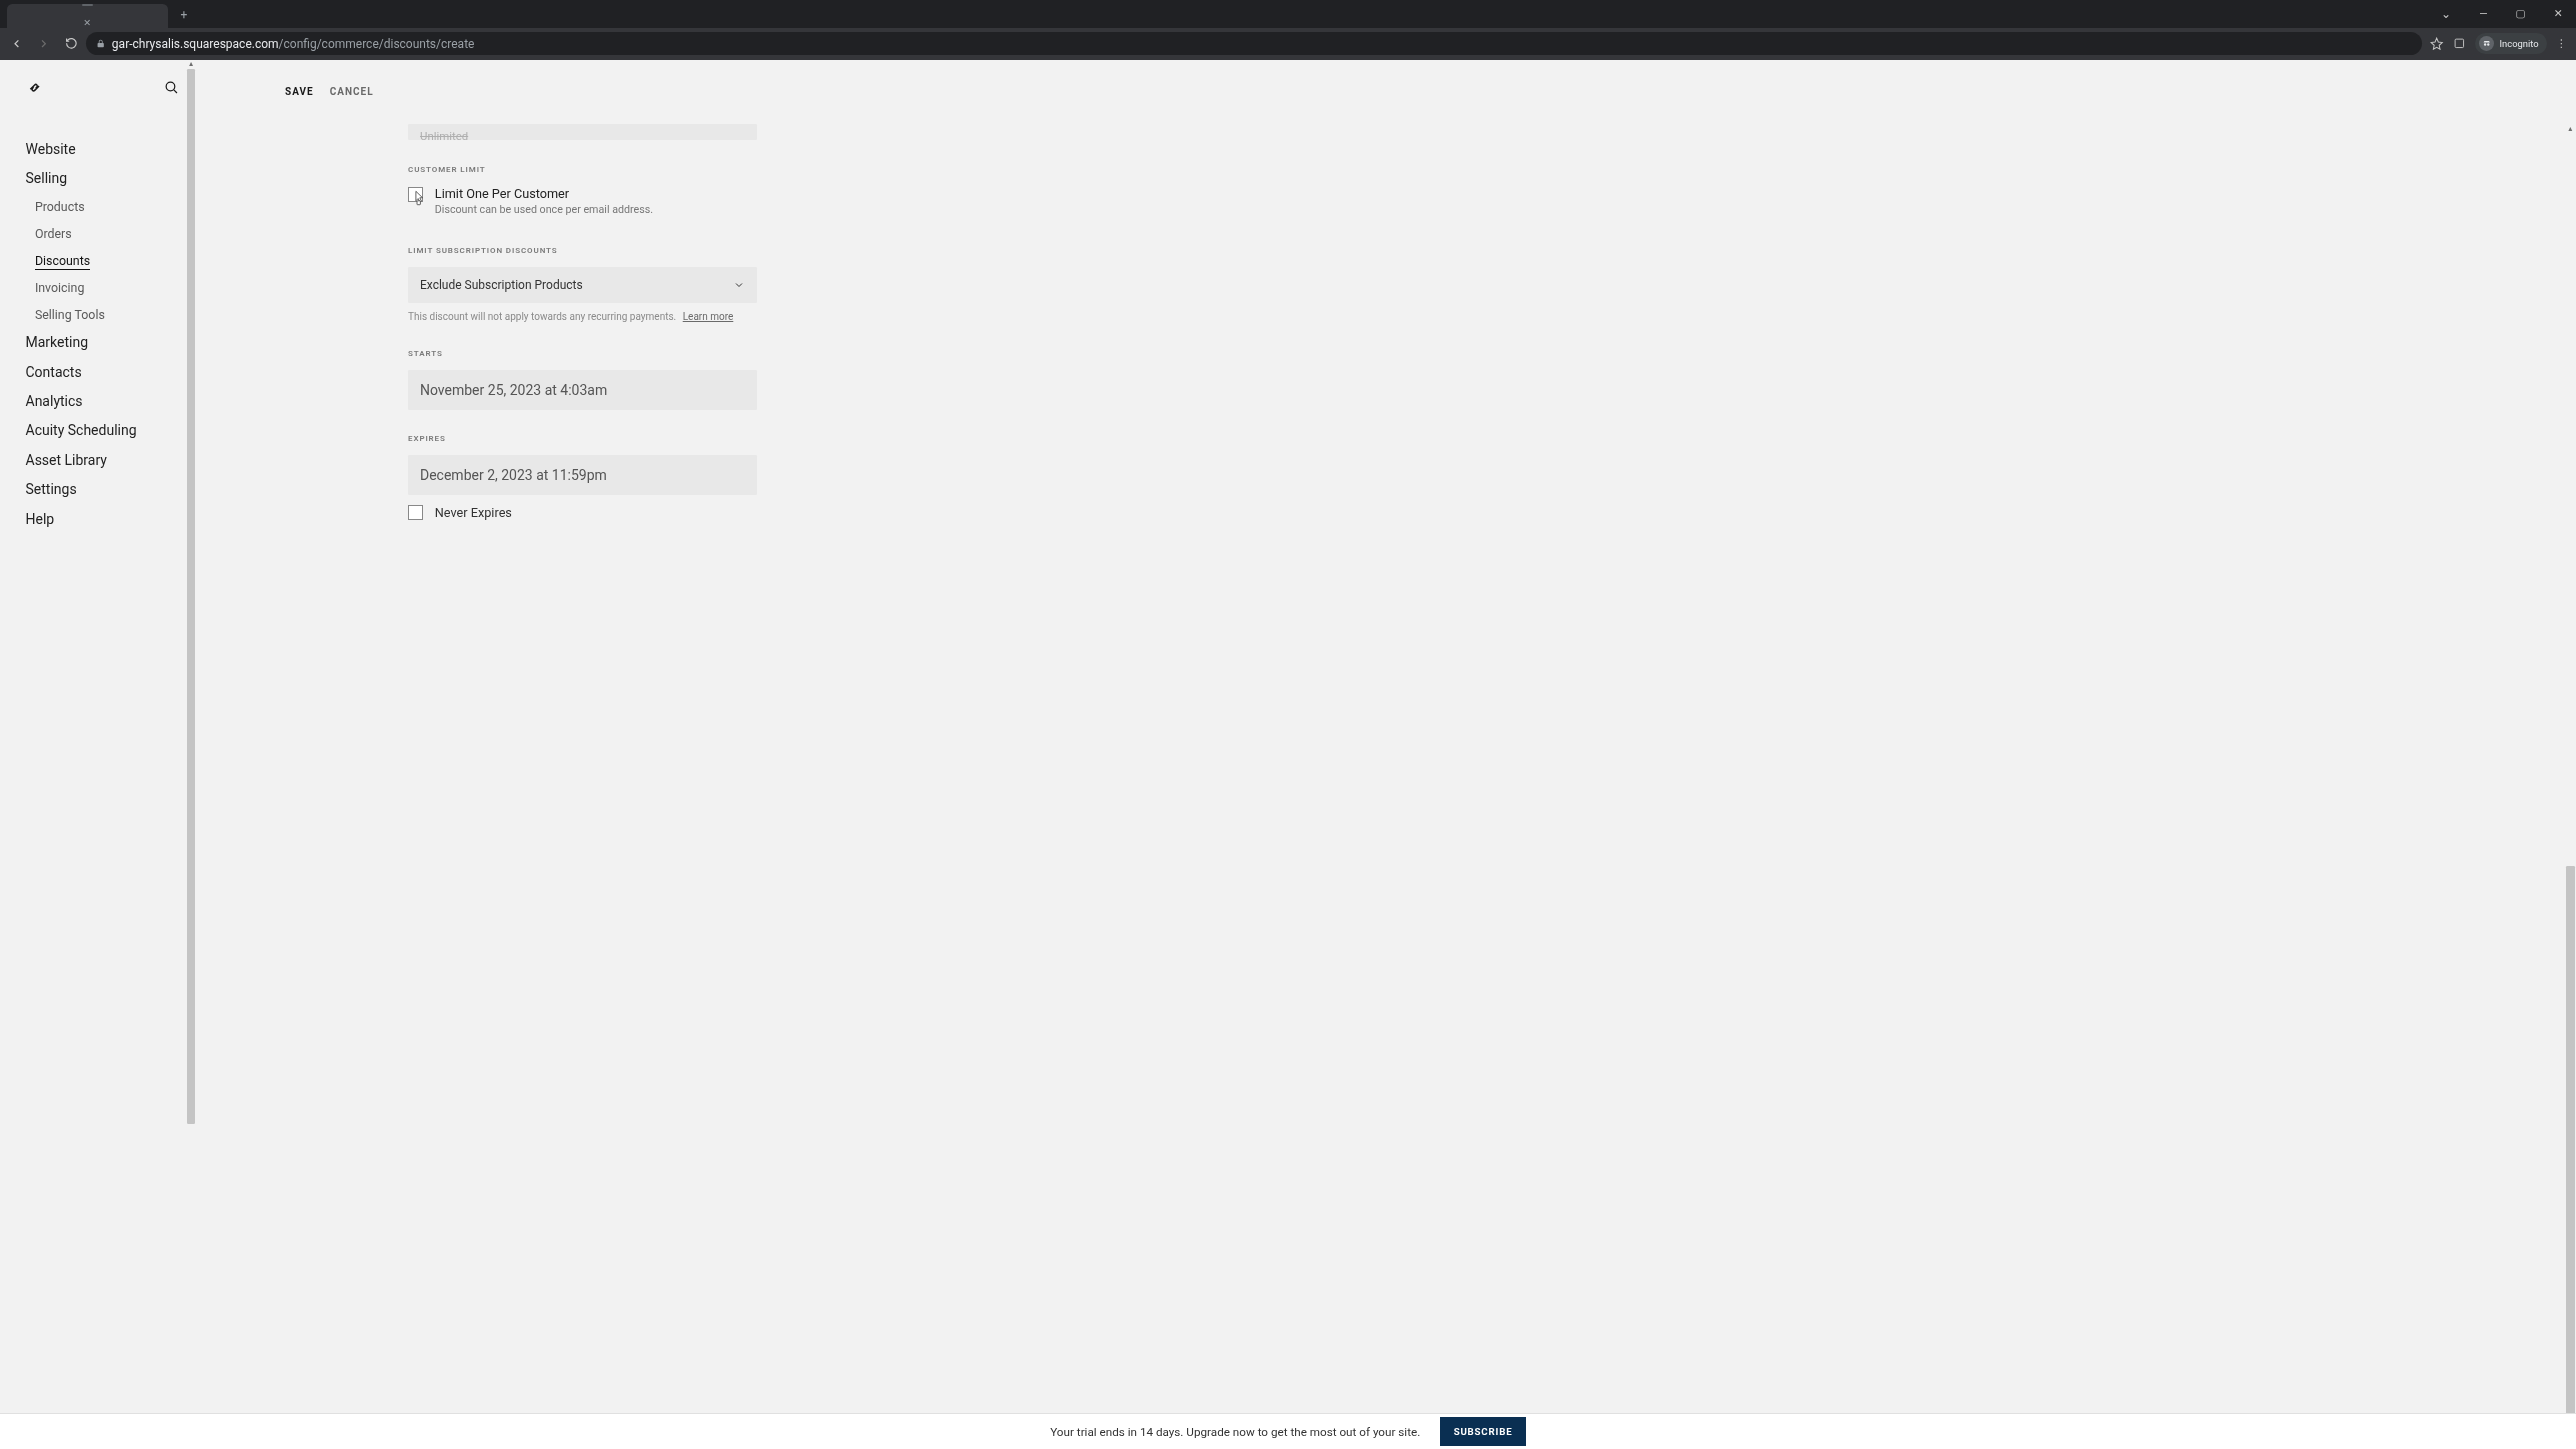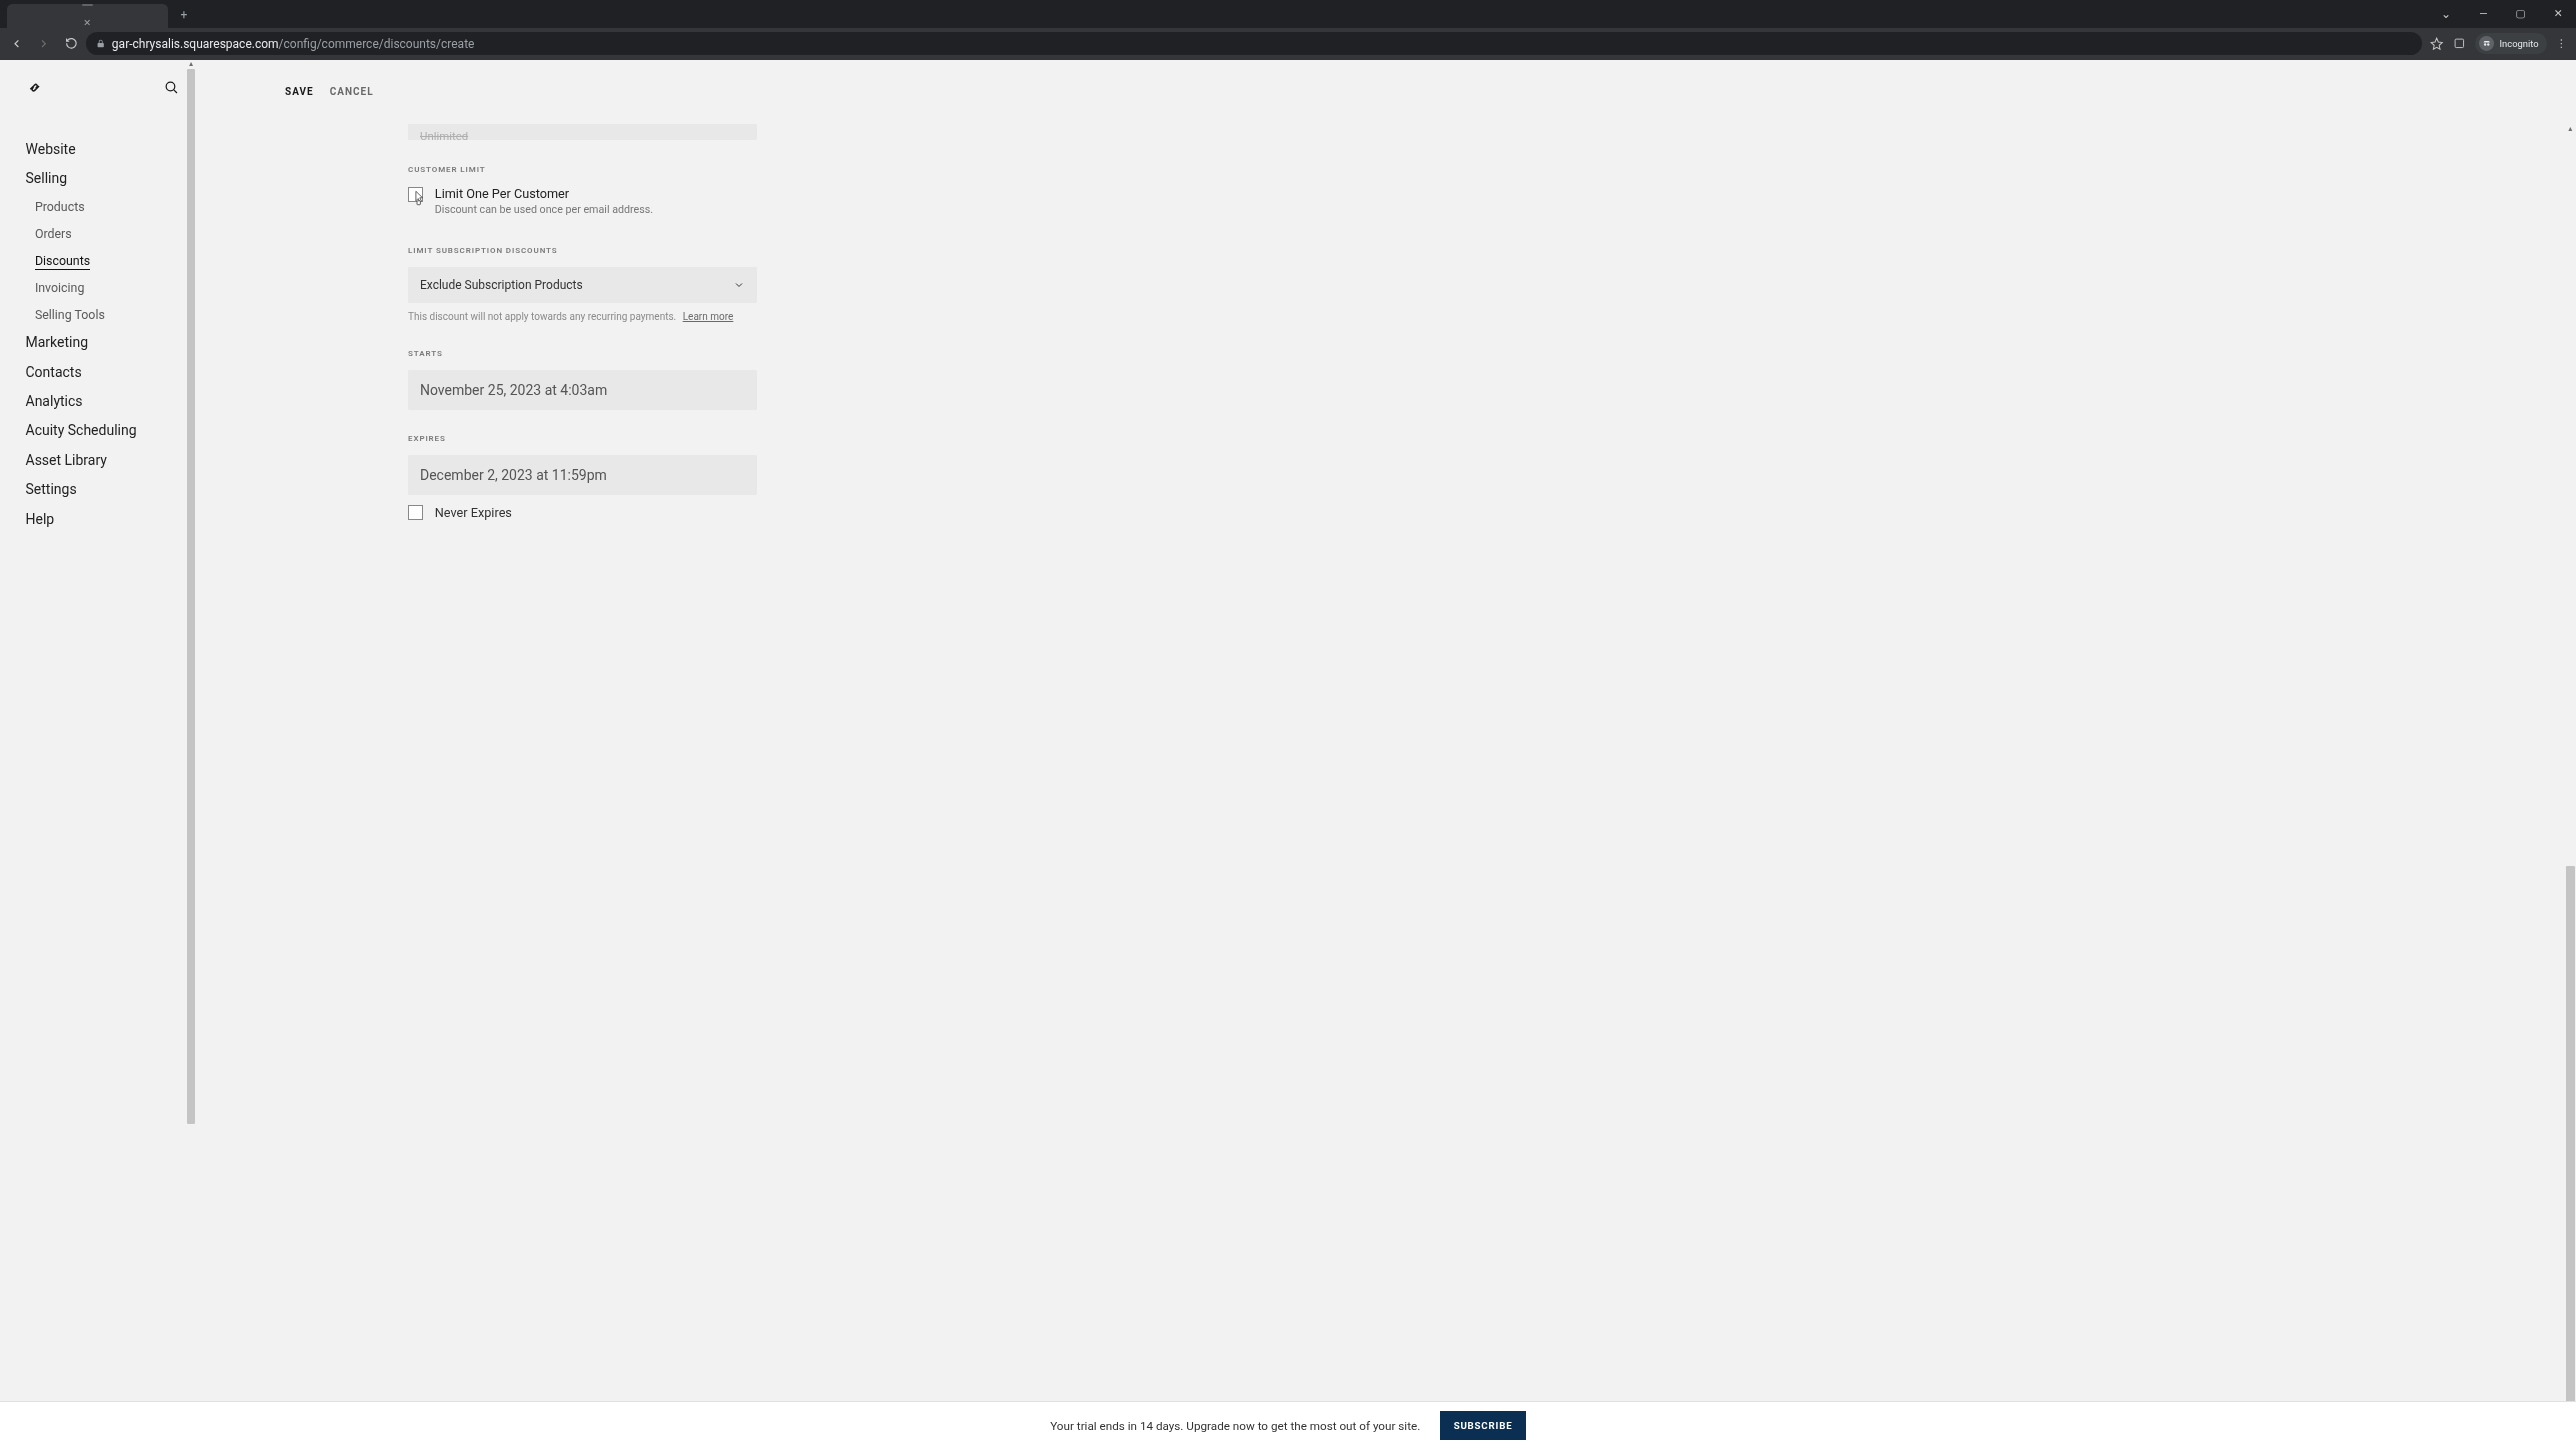--- a/index.html
+++ b/index.html
@@ -85,21 +85,21 @@
 .partial-check .box { width: 14.8px; height: 14.8px; border: 1px solid #888; background: #fff; cursor: pointer; flex-shrink: 0; }
 .partial-check .lbl { font-size: 12.7px; color: #333; }
 
 .main-scroll { position: absolute; right: 0; top: 0; bottom: 0; width: 11.4px; background: #f2f2f2; }
 .main-scroll .thumb2 { position: absolute; left: 1.3px; right: 1.3px; top: 56%; height: 42%; background: #c4c4c4; border-radius: 1.3px; }
 .main-scroll .arrow { position: absolute; left: 0; right: 0; height: 10.7px; display: flex; align-items: center; justify-content: center; color: #6f6f6f; font-size: 6.7px; }
 .main-scroll .arrow.top { top: 0; }
 .main-scroll .arrow.bot { bottom: 0; }
 
 
-.bottom-banner { position: absolute; left: 0; right: 0; bottom: 0; height: 48px; background: #fff; display: flex; align-items: center; justify-content: center; gap: 20px; border-top: 0.7px solid #e0e0e0; }
+.bottom-banner { position: absolute; left: 0; right: 0; bottom: 0; height: 36px; background: #fff; display: flex; align-items: center; justify-content: center; gap: 20px; border-top: 0.7px solid #e0e0e0; }
 .bottom-banner .msg { font-size: 11.7px; color: #333; }
 .subscribe-btn { background: #0a2f52; color: #fff; border: none; padding: 8.7px 13.4px; font-size: 9.7px; font-weight: 700; letter-spacing: 0.8px; cursor: pointer; }
 
 svg { display: block; }
 </style>
 </head>
 <body>
 
 <div class="browser">
 

